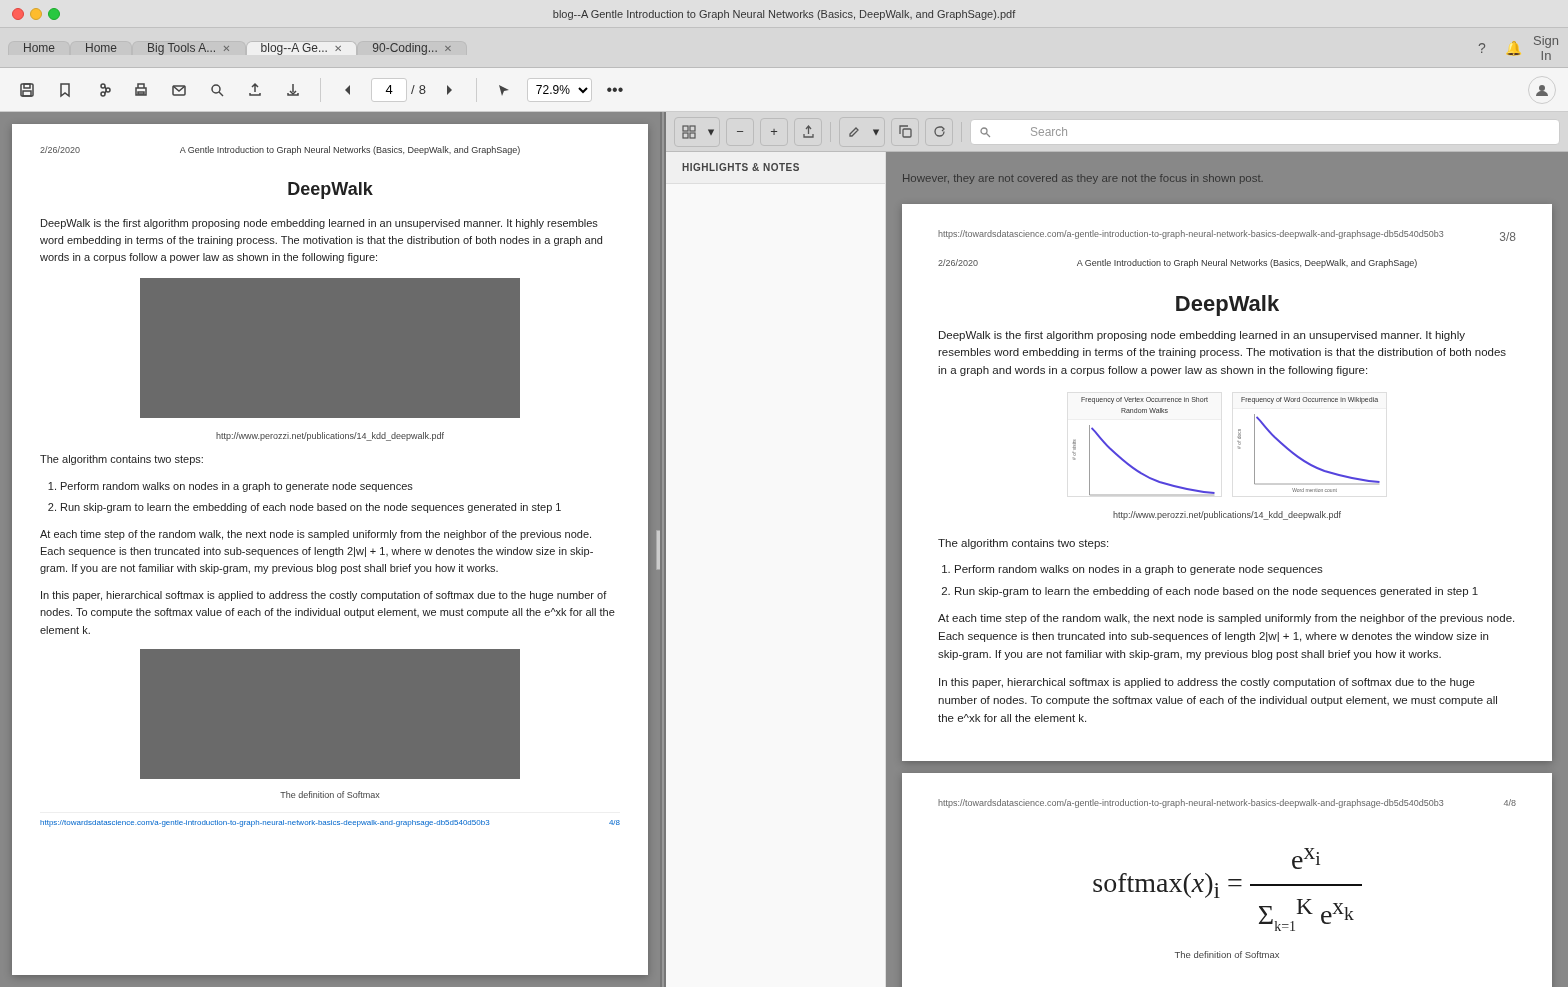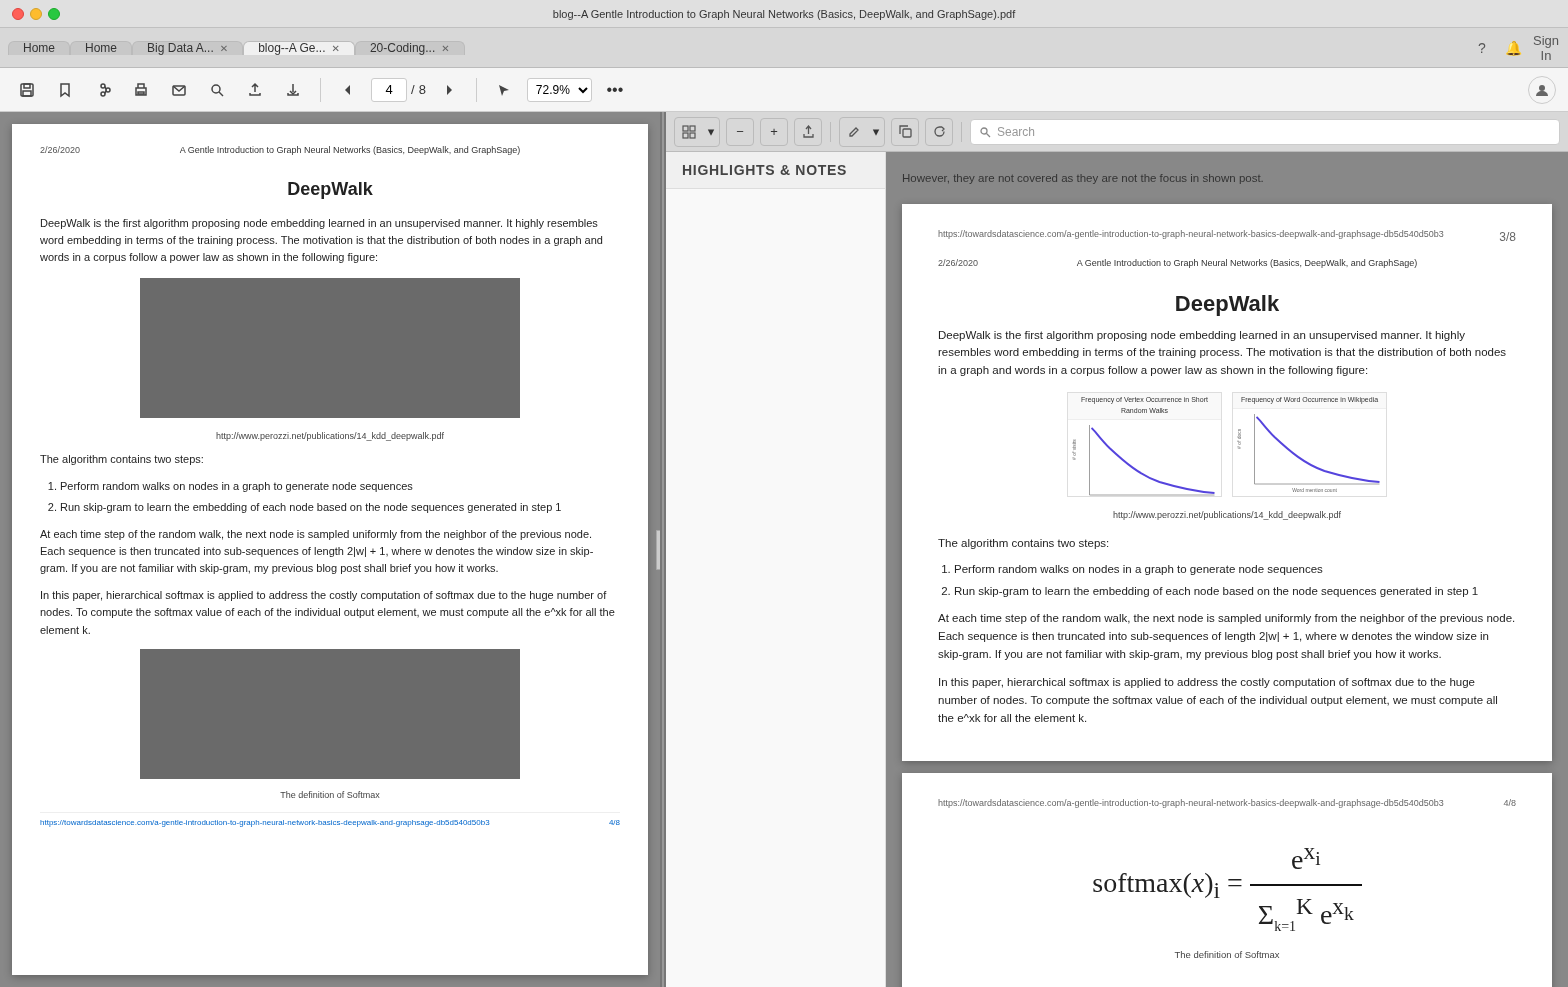--- a/index.html
+++ b/index.html
@@ -295,21 +295,21 @@
       width: 220px;
       background: #f9f9f9;
       border-right: 1px solid #ddd;
       display: flex;
       flex-direction: column;
       overflow: hidden;
     }
     .highlights-header {
       background: #f0f0f0;
       padding: 10px 16px;
-      font-size: 14px;
+      font-size: 10px;
       font-weight: bold;
       letter-spacing: 0.05em;
       color: #444;
       border-bottom: 1px solid #ddd;
       text-transform: uppercase;
     }
 
     .full-right { display: flex; flex: 1; overflow: hidden; }
 
     
@@ -342,29 +342,29 @@
 
 <div class="browser-toolbar">
   <div class="tabs-area">
     <div class="tab">
       <span>Home</span>
     </div>
     <div class="tab">
       <span>Home</span>
     </div>
     <div class="tab">
-      <span>Big Data A...</span>
+      <span>Big Tools A...</span>
       <span class="tab-close">✕</span>
     </div>
     <div class="tab active">
       <span>blog--A Ge...</span>
       <span class="tab-close">✕</span>
     </div>
     <div class="tab">
-      <span>20-Coding...</span>
+      <span>90-Coding...</span>
       <span class="tab-close">✕</span>
     </div>
   </div>
   <button class="nav-btn">?</button>
   <button class="nav-btn">🔔</button>
   <button class="nav-btn" style="padding:0 8px;font-size:13px;">Sign In</button>
 </div>
 
 <div class="pdf-toolbar">
   <button class="pdf-btn" title="Save">
@@ -562,21 +562,21 @@
         </svg>
       </button>
 
       <div class="right-toolbar-separator"></div>
 
       <div class="right-search-box">
         <svg width="12" height="12" viewBox="0 0 12 12" fill="none" stroke="#888" stroke-width="1.3">
           <circle cx="5" cy="5" r="3"></circle>
             <line x1="7.5" y1="7.5" x2="11" y2="11"></line>
         </svg>
-        <span style="color:#999;font-size:12px;">Search</span>
+        <span style="color:#999;font-size:12px;margin-left:33px;">Search</span>
       </div>
     </div>
 
     <div class="full-right">
 
       <div class="highlights-panel">
         <div class="highlights-header">HIGHLIGHTS &amp; NOTES</div>
 
       </div>
 

